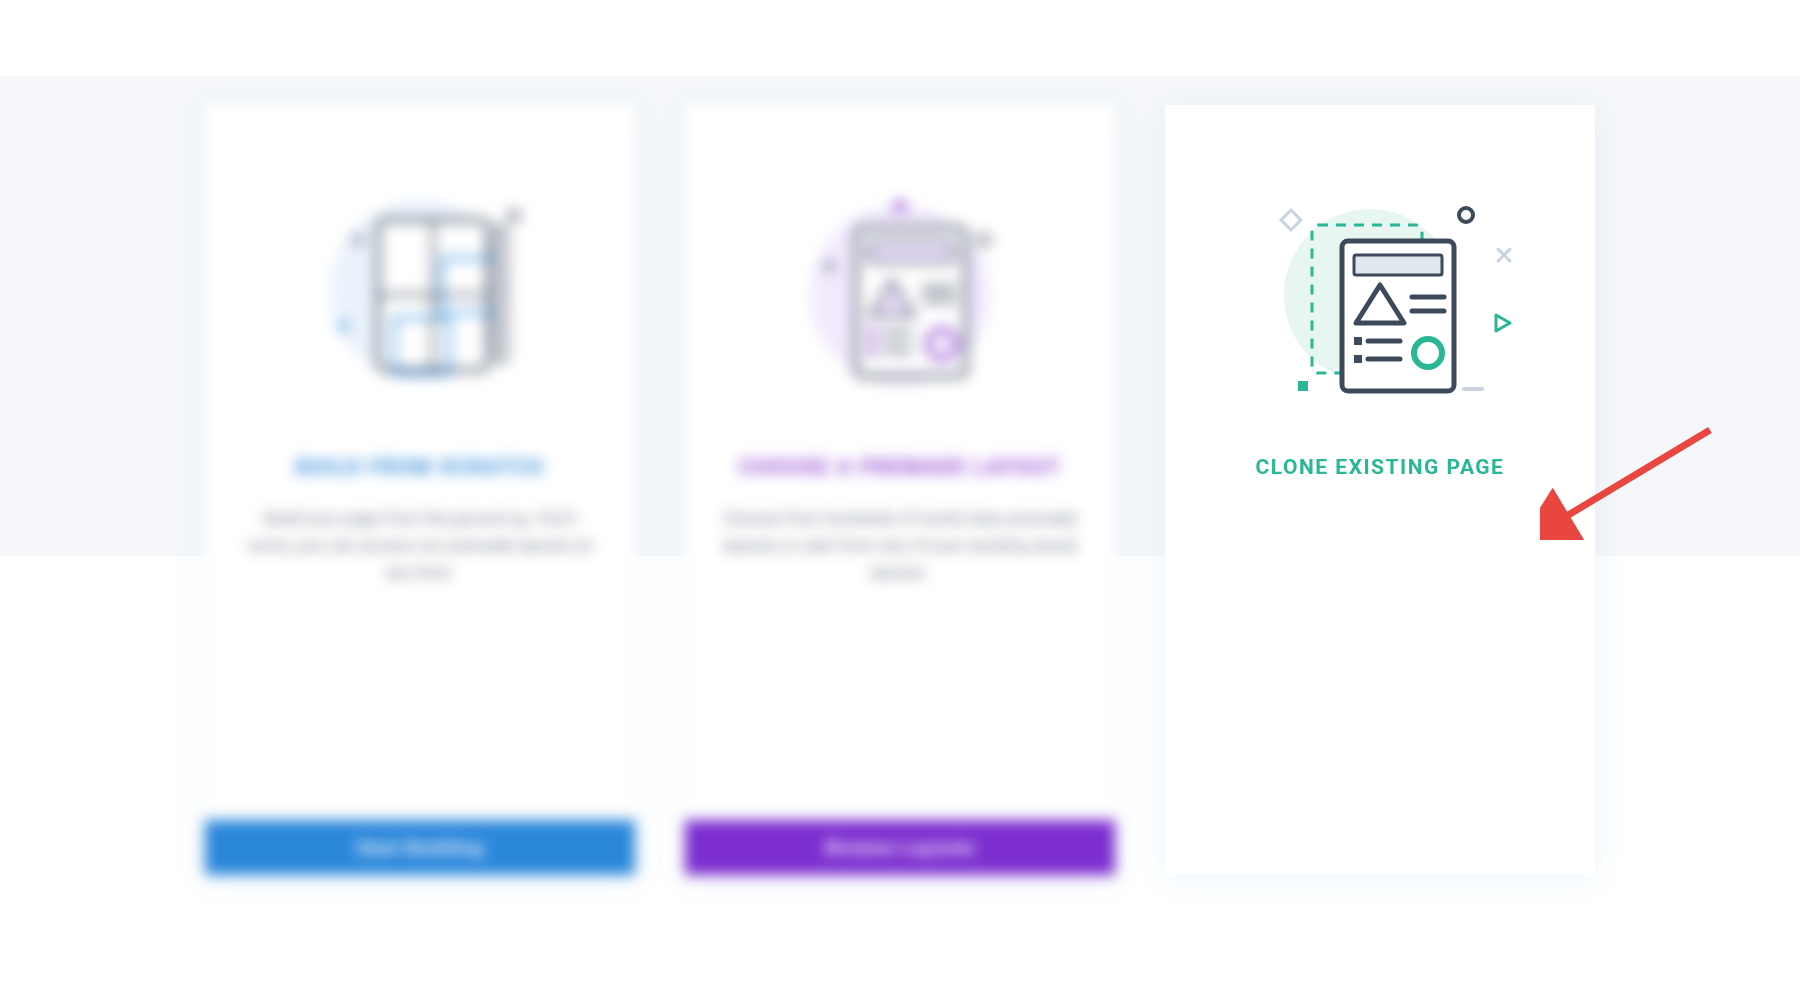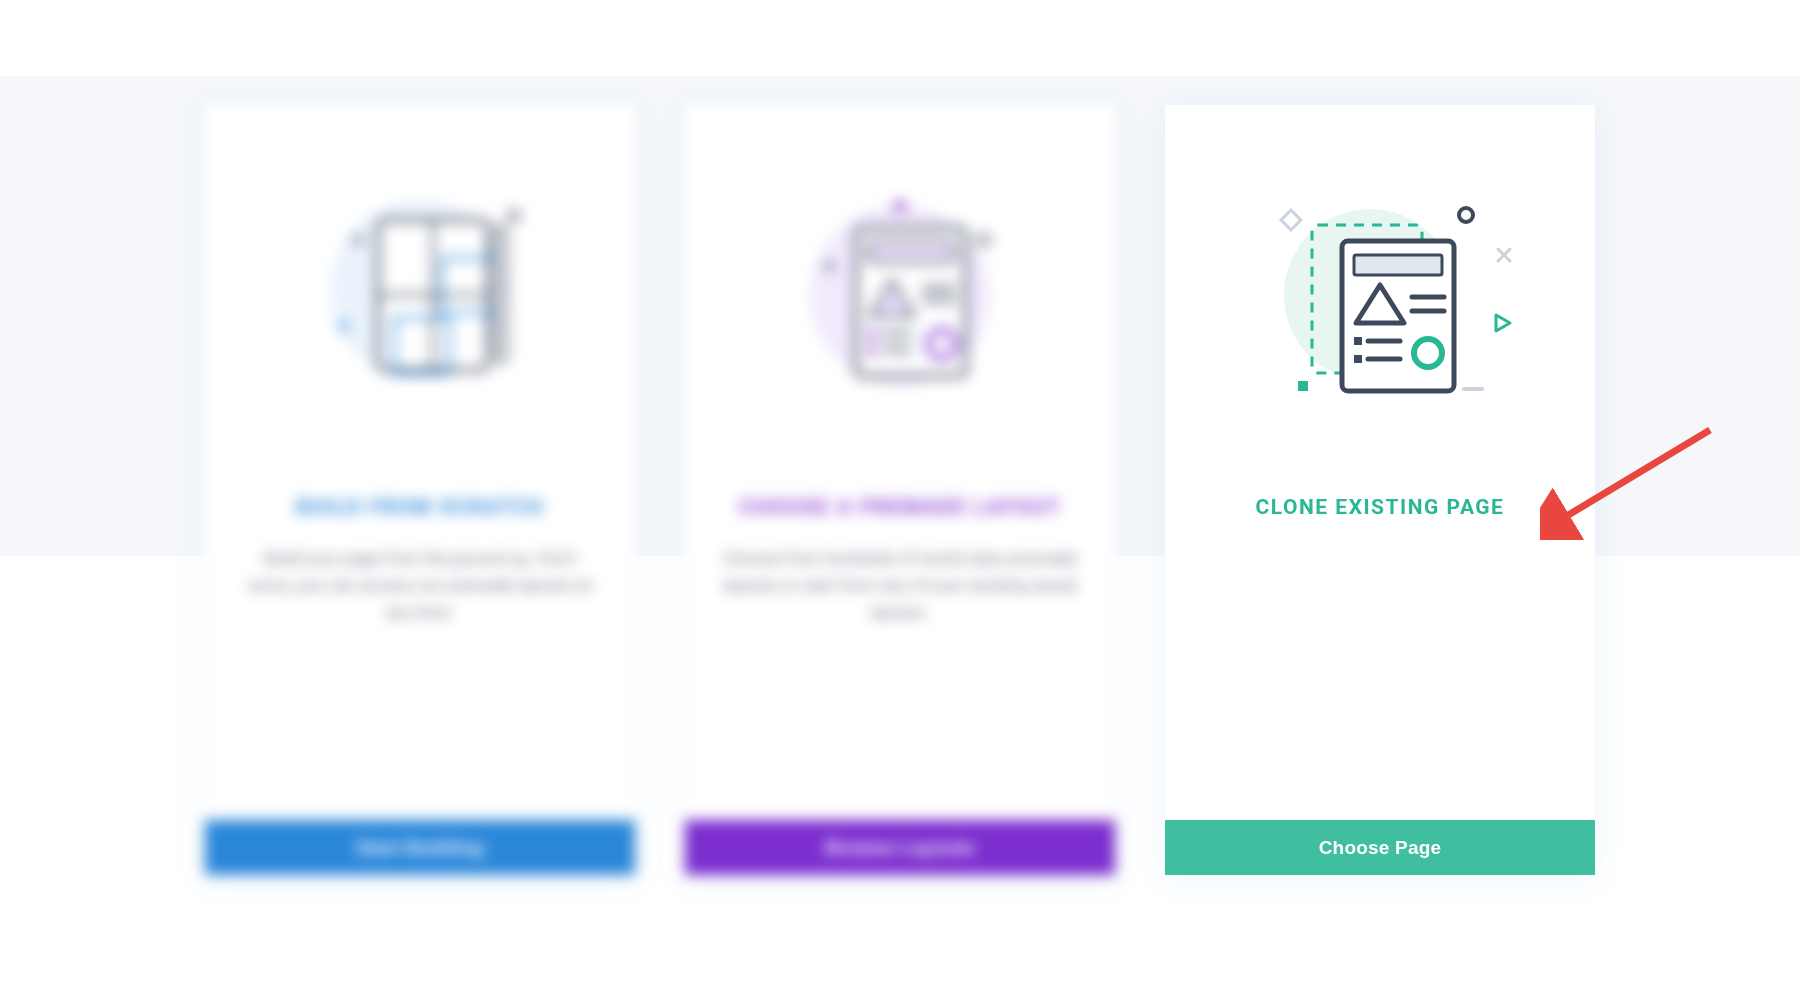--- a/index.html
+++ b/index.html
@@ -47,21 +47,20 @@
     height: 330px;
     display: flex;
     align-items: center;
     justify-content: center;
     margin-top: 20px;
   }
   .card-title {
     font-size: 21px;
     font-weight: 700;
     letter-spacing: 1.5px;
-    margin-top: 40px;
     text-align: center;
     text-transform: uppercase;
   }
   .card-desc {
     font-size: 17px;
     color: #6a7583;
     text-align: center;
     line-height: 1.6;
     margin-top: 26px;
     padding: 0 36px;
@@ -175,21 +174,20 @@
         <g stroke="#c9d4df" stroke-width="3" stroke-linecap="round">
           <line x1="258" y1="74" x2="270" y2="86"></line>
           <line x1="270" y1="74" x2="258" y2="86"></line>
         </g>
         <polygon points="256,140 270,148 256,156" fill="none" stroke="#2ab795" stroke-width="3" stroke-linejoin="round"></polygon>
         <rect x="58" y="206" width="10" height="10" fill="#2ab795"></rect>
         <line x1="224" y1="214" x2="242" y2="214" stroke="#c9d4df" stroke-width="4" stroke-linecap="round"></line>
       </svg>
     </div>
     <div class="card-title">CLONE EXISTING PAGE</div>
-    <button class="card-button">Choose Page</button>
   </div>
 
 </div>
 
 <svg class="arrow-annotation" width="190" height="120" viewBox="0 0 190 120">
   <defs>
     <marker id="ah" viewBox="0 0 12 12" refX="2" refY="6" markerWidth="9" markerHeight="9" orient="auto">
       <path d="M0,0 L12,6 L0,12 z" fill="#e8463f"></path>
     </marker>
   </defs>

